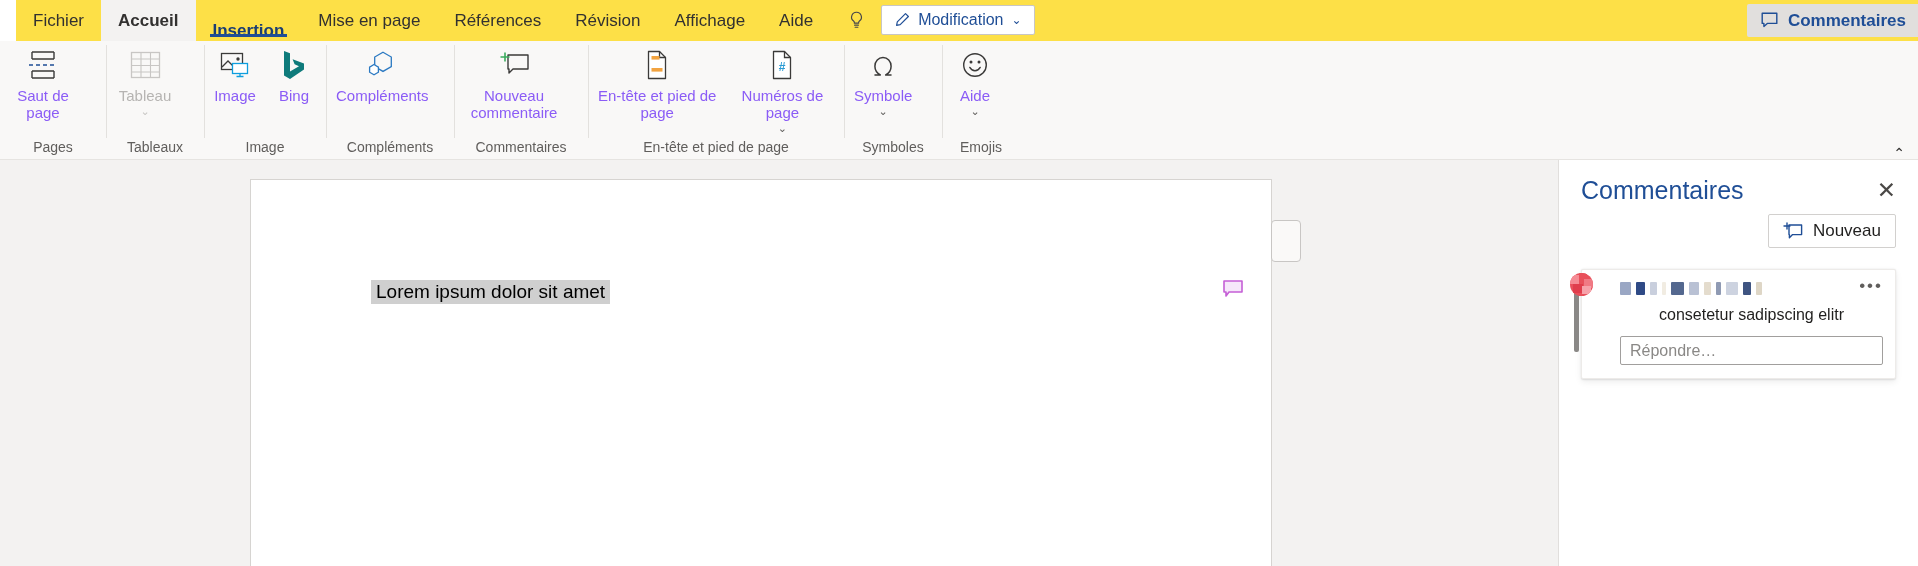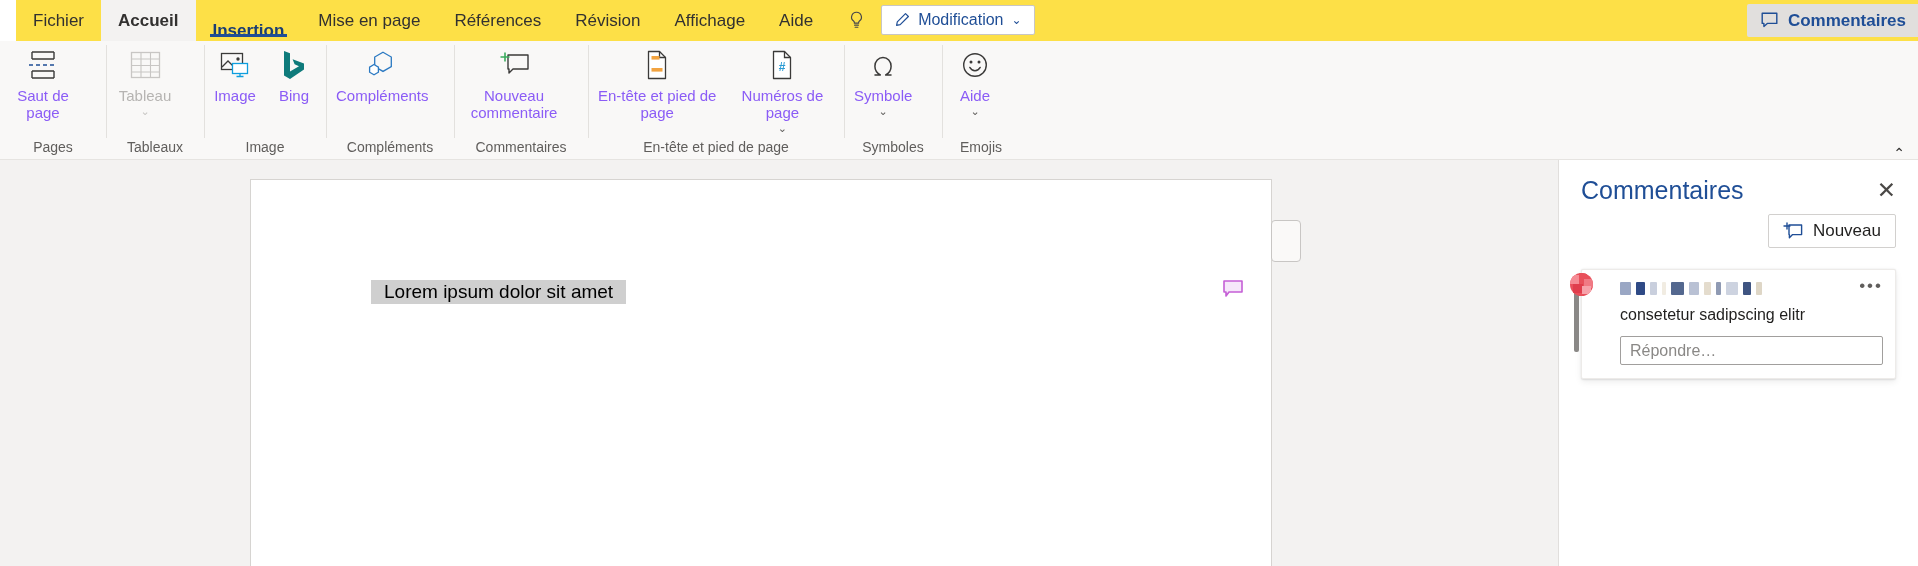--- a/index.html
+++ b/index.html
@@ -92,21 +92,21 @@
     background: #f3f2f1;
   }
   .page {
     position: absolute; left: 250px; top: 19px;
     width: 1022px; height: 500px;
     background: #ffffff; border: 1px solid #d6d4d1; border-bottom: none;
   }
   .doctext {
     position: absolute; left: 120px; top: 100px;
     font-size: 19px; color: #000; background: #cfcfcf;
-    padding: 1px 13px; white-space: nowrap;
+    padding: 1px 5px; white-space: nowrap;
   }
   .cmtmark { position: absolute; right: 28px; top: 100px; width: 20px; height: 18px; }
   .pagetab {
     position: absolute; left: 1271px; top: 60px;
     width: 30px; height: 42px;
     background: #faf9f8; border: 1px solid #c8c6c4; border-radius: 4px;
   }
 
   
   .vscroll {
@@ -159,21 +159,21 @@
   .avatar i { position: absolute; display: block; }
   .author {
     display: flex; gap: 5px; height: 15px; align-items: center;
     margin-bottom: 8px; overflow: hidden;
   }
   .author b { display: block; height: 13px; border-radius: 1px; }
   .dots {
     position: absolute; right: 12px; top: 12px;
     font-size: 17px; letter-spacing: 2px; color: #605e5c; line-height: 8px;
   }
-  .ctext { font-size: 16px; color: #201f1e; line-height: 21px; }
+  .ctext { font-size: 16px; color: #201f1e; line-height: 21px; text-align: center; }
   .cdate { font-size: 15px; color: #605e5c; margin-top: 5px; }
   .reply {
     margin-top: 11px; height: 29px;
     border: 1px solid #a19f9d; border-radius: 2px;
     display: flex; align-items: center; padding: 0 9px;
     font-size: 16px; color: #8a8886; background: #fff;
   }
 </style>
 </head>
 <body>

